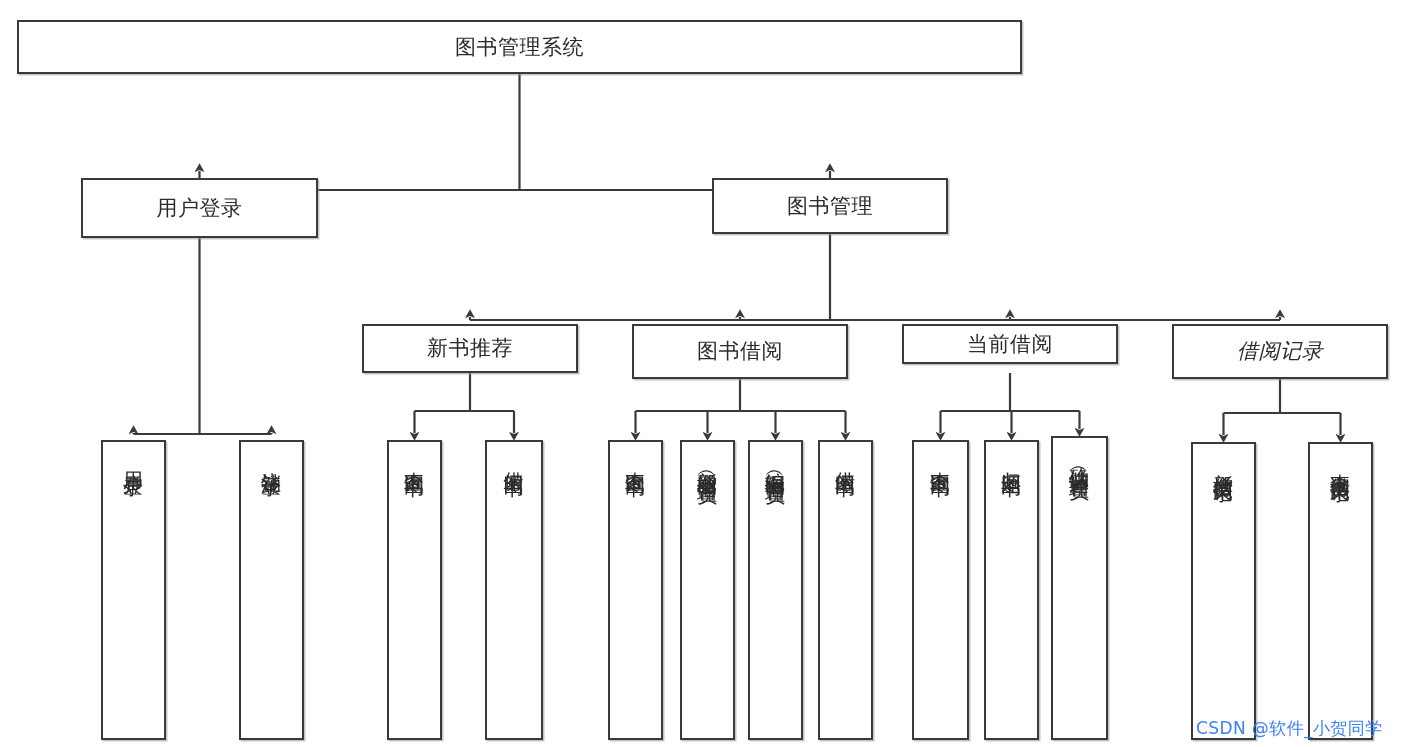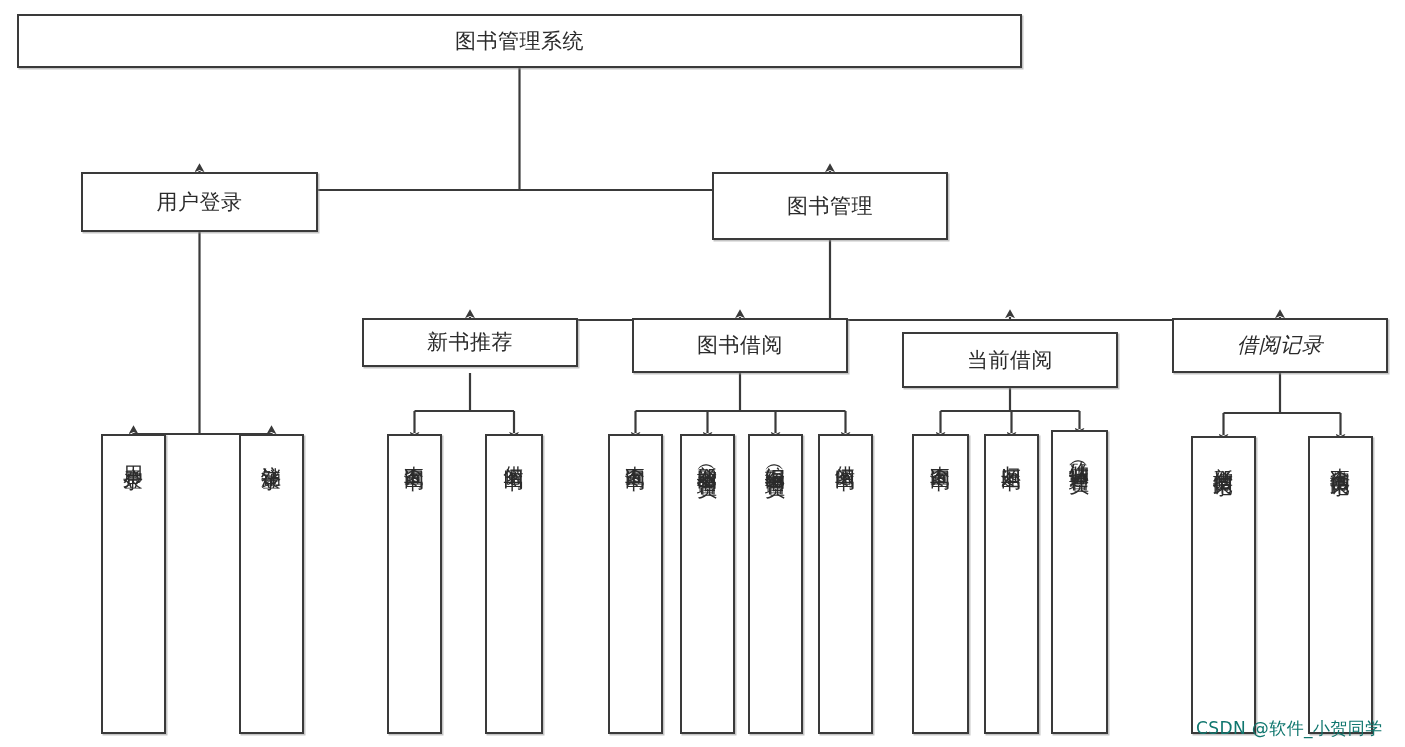--- a/index.html
+++ b/index.html
@@ -27,20 +27,21 @@
   .node {
     position: absolute;
     box-sizing: border-box;
     background: #ffffff;
     border: 2px solid #3a3a3a;
     display: flex;
     align-items: center;
     justify-content: center;
     color: #2b2b2b;
     box-shadow: 1.5px 1.5px 0 0 rgba(150,150,150,0.55);
+    margin-top: 6px;
   }
   .node-label {
     display: block;
     text-align: center;
     line-height: 1.18;
     letter-spacing: 0.5px;
     color: #2b2b2b;
   }
   .node.horizontal .node-label {
     font-size: 21px;
@@ -113,30 +114,30 @@
         <line x1="1340.5" y1="413" x2="1340.5" y2="435" stroke="#3a3a3a" stroke-width="2.2" marker-end="url(#arrowhead)"></line>
       </g>
   </svg>
   <div id="node-layer">
       <div class="node horizontal" style="left: 17px; top: 14px; width: 1005px; height: 54px;">
         <span class="node-label">图书管理系统</span>
       </div>
       <div class="node horizontal" style="left: 81px; top: 172px; width: 237px; height: 60px;">
         <span class="node-label">用户登录</span>
       </div>
-      <div class="node horizontal" style="left: 712px; top: 172px; width: 236px; height: 68px;">
+      <div class="node horizontal" style="left: 712px; top: 172px; width: 236px; height: 56px;">
         <span class="node-label">图书管理</span>
       </div>
       <div class="node horizontal" style="left: 362px; top: 318px; width: 216px; height: 49px;">
         <span class="node-label">新书推荐</span>
       </div>
       <div class="node horizontal" style="left: 632px; top: 318px; width: 216px; height: 55px;">
         <span class="node-label">图书借阅</span>
       </div>
-      <div class="node horizontal" style="left: 902px; top: 332px; width: 216px; height: 56px;">
+      <div class="node horizontal" style="left: 902px; top: 318px; width: 216px; height: 40px;">
         <span class="node-label">当前借阅</span>
       </div>
       <div class="node horizontal" style="left: 1172px; top: 318px; width: 216px; height: 55px; font-style: italic;">
         <span class="node-label">借阅记录</span>
       </div>
       <div class="node vertical" style="left: 101px; top: 434px; width: 65px; height: 300px;">
         <span class="node-label">用户登录</span>
       </div>
       <div class="node vertical" style="left: 239px; top: 434px; width: 65px; height: 300px;">
         <span class="node-label">注销登录</span>
@@ -168,14 +169,14 @@
       <div class="node vertical" style="left: 1051px; top: 430px; width: 57px; height: 304px;">
         <span class="node-label">确认归还（管理员）</span>
       </div>
       <div class="node vertical" style="left: 1191px; top: 436px; width: 65px; height: 298px;">
         <span class="node-label">新增借阅记录</span>
       </div>
       <div class="node vertical" style="left: 1308px; top: 436px; width: 65px; height: 298px;">
         <span class="node-label">查询借阅记录</span>
       </div>
     </div>
-  <div class="watermark" style="left: 1196px; top: 717px; color: #0f766e; text-align: right;">CSDN @软件_小贺同学</div>
+  <div class="watermark" style="left: 1196px; top: 717px; color: #3b82f6; text-align: right;">CSDN @软件_小贺同学</div>
 </div>
 
 </body></html>

